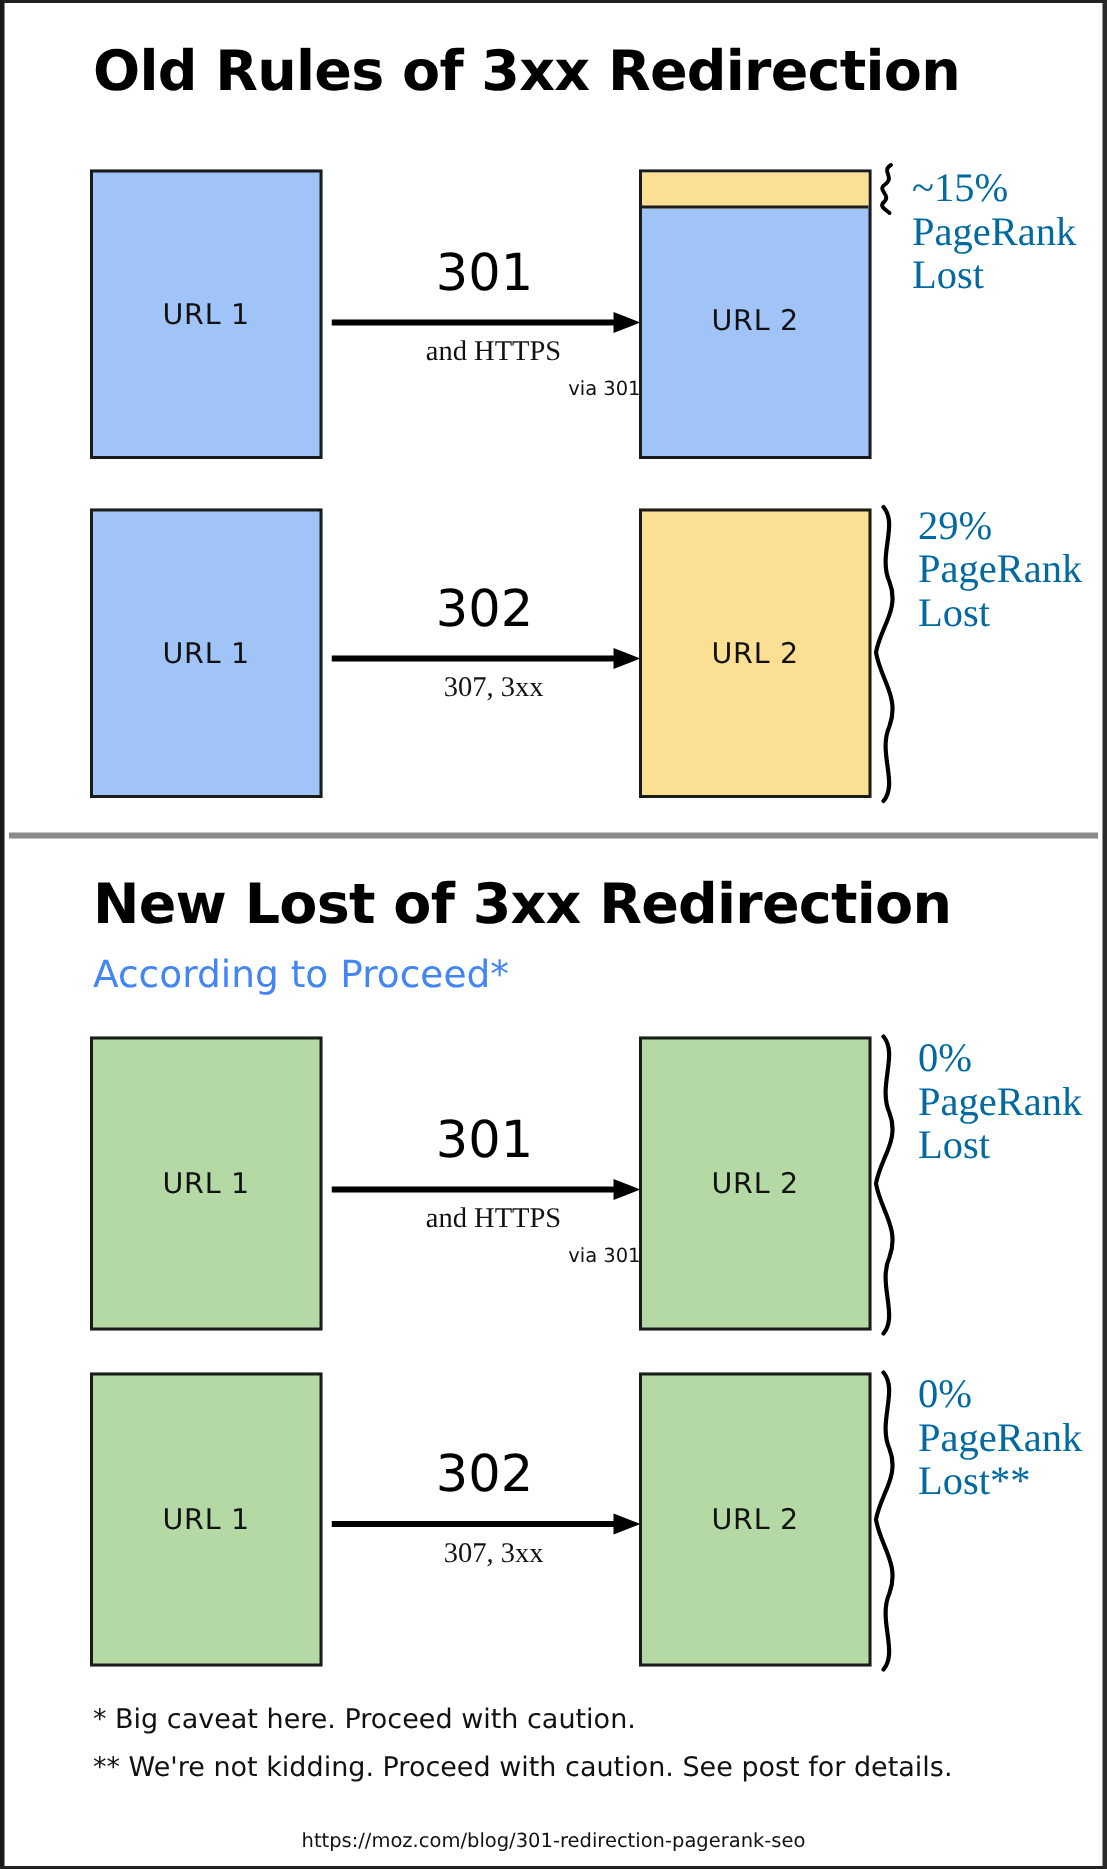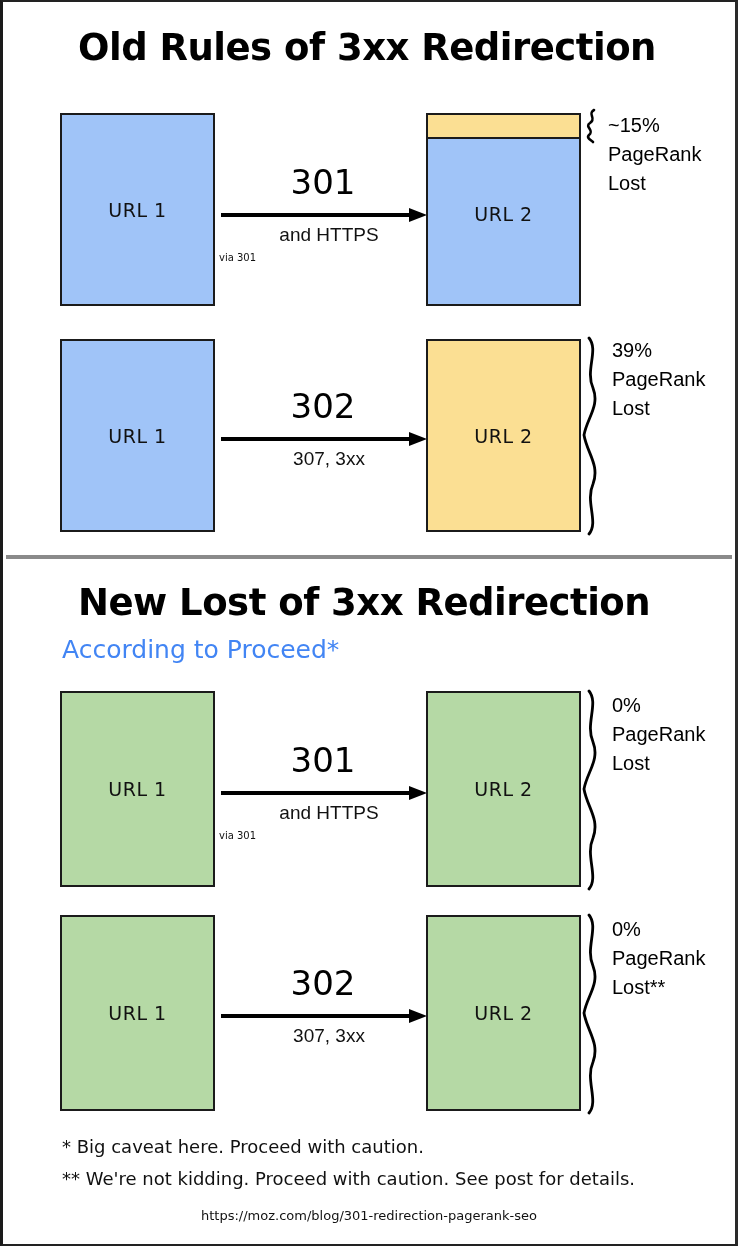--- a/index.html
+++ b/index.html
@@ -34,21 +34,20 @@
 
   
   .title {
     position: absolute;
     font-family: "DejaVu Sans", "Liberation Sans", sans-serif;
     font-weight: bold;
     font-size: 37px;
     letter-spacing: -0.5px;
     color: #000000;
     white-space: nowrap;
-    margin-left: 16px;
   }
   .subtitle {
     position: absolute;
     font-family: "DejaVu Sans", "Liberation Sans", sans-serif;
     font-size: 25px;
     color: #4285f4;
     white-space: nowrap;
   }
 
   
@@ -102,60 +101,61 @@
     text-align: center;
     font-family: "DejaVu Sans", "Liberation Sans", sans-serif;
     font-size: 34px;
     font-weight: normal;
     color: #000000;
   }
   .arrow-sub {
     position: absolute;
     left: 12px; right: 0;
     text-align: center;
-    font-family: Liberation Sans, sans-serif;
+    font-family: Liberation Serif, serif;
     font-size: 19px;
     color: #111111;
   }
   .arrow-sub2 {
     position: absolute;
     left: 0; right: 0;
-    text-align: left;
-    font-family: "DejaVu Sans", "Liberation Sans", sans-serif;
-    font-size: 10px;
+    text-align: right;
+    font-family: "DejaVu Sans", "Liberation Sans", sans-serif;
+    font-size: 13px;
     color: #111111;
   }
   .arrow-svg { position: absolute; }
 
   
   .brace { position: absolute; }
   .right-label {
     position: absolute;
-    font-family: Liberation Sans, sans-serif;
-    font-size: 20px;
+    font-family: Liberation Serif, serif;
+    font-size: 27px;
     line-height: 29px;
-    color: #000000;
+    color: #0369a1;
     white-space: pre-line;
   }
 
   
   .footnote {
     position: absolute;
     font-family: "DejaVu Sans", "Liberation Sans", sans-serif;
     font-size: 18px;
     color: #111111;
     white-space: nowrap;
   }
   .source-url {
     position: absolute;
     left: 0; right: 0;
     text-align: center;
     font-family: "DejaVu Sans", "Liberation Sans", sans-serif;
     font-size: 13px;
     color: #111111;
+    margin-top: 12px;
   }
 </style>
 </head>
 <body>
 
 <div class="infographic">
 
   <div>
 
     <div class="title" style="left:59px; top:24px;">Old Rules of 3xx Redirection</div>
@@ -206,21 +206,21 @@
       </div>
 
       <div class="url-box box-yellow" style="left:423px; top:337px; width:155px; height:193px;">
         <span class="url-label">URL 2</span>
       </div>
 
       <svg class="brace" style="left:578px; top:334px;" width="26" height="200" viewBox="0 0 26 200">
         <path d="M8 2 C18 14, 4 34, 12 52 C19 70, 6 82, 3 99 C6 117, 19 129, 12 148 C4 166, 18 186, 8 198" stroke="#000000" stroke-width="2.8" fill="none" stroke-linecap="round"></path>
       </svg>
 
-      <div class="right-label" style="left:609px; top:334px;">39%
+      <div class="right-label" style="left:609px; top:334px;">29%
 PageRank
 Lost</div>
     </div>
   </div>
 
   <div class="section-divider" style="top:553px;"></div>
 
   <div>
 
     <div class="title" style="left:59px; top:579px;">New Lost of 3xx Redirection</div>

